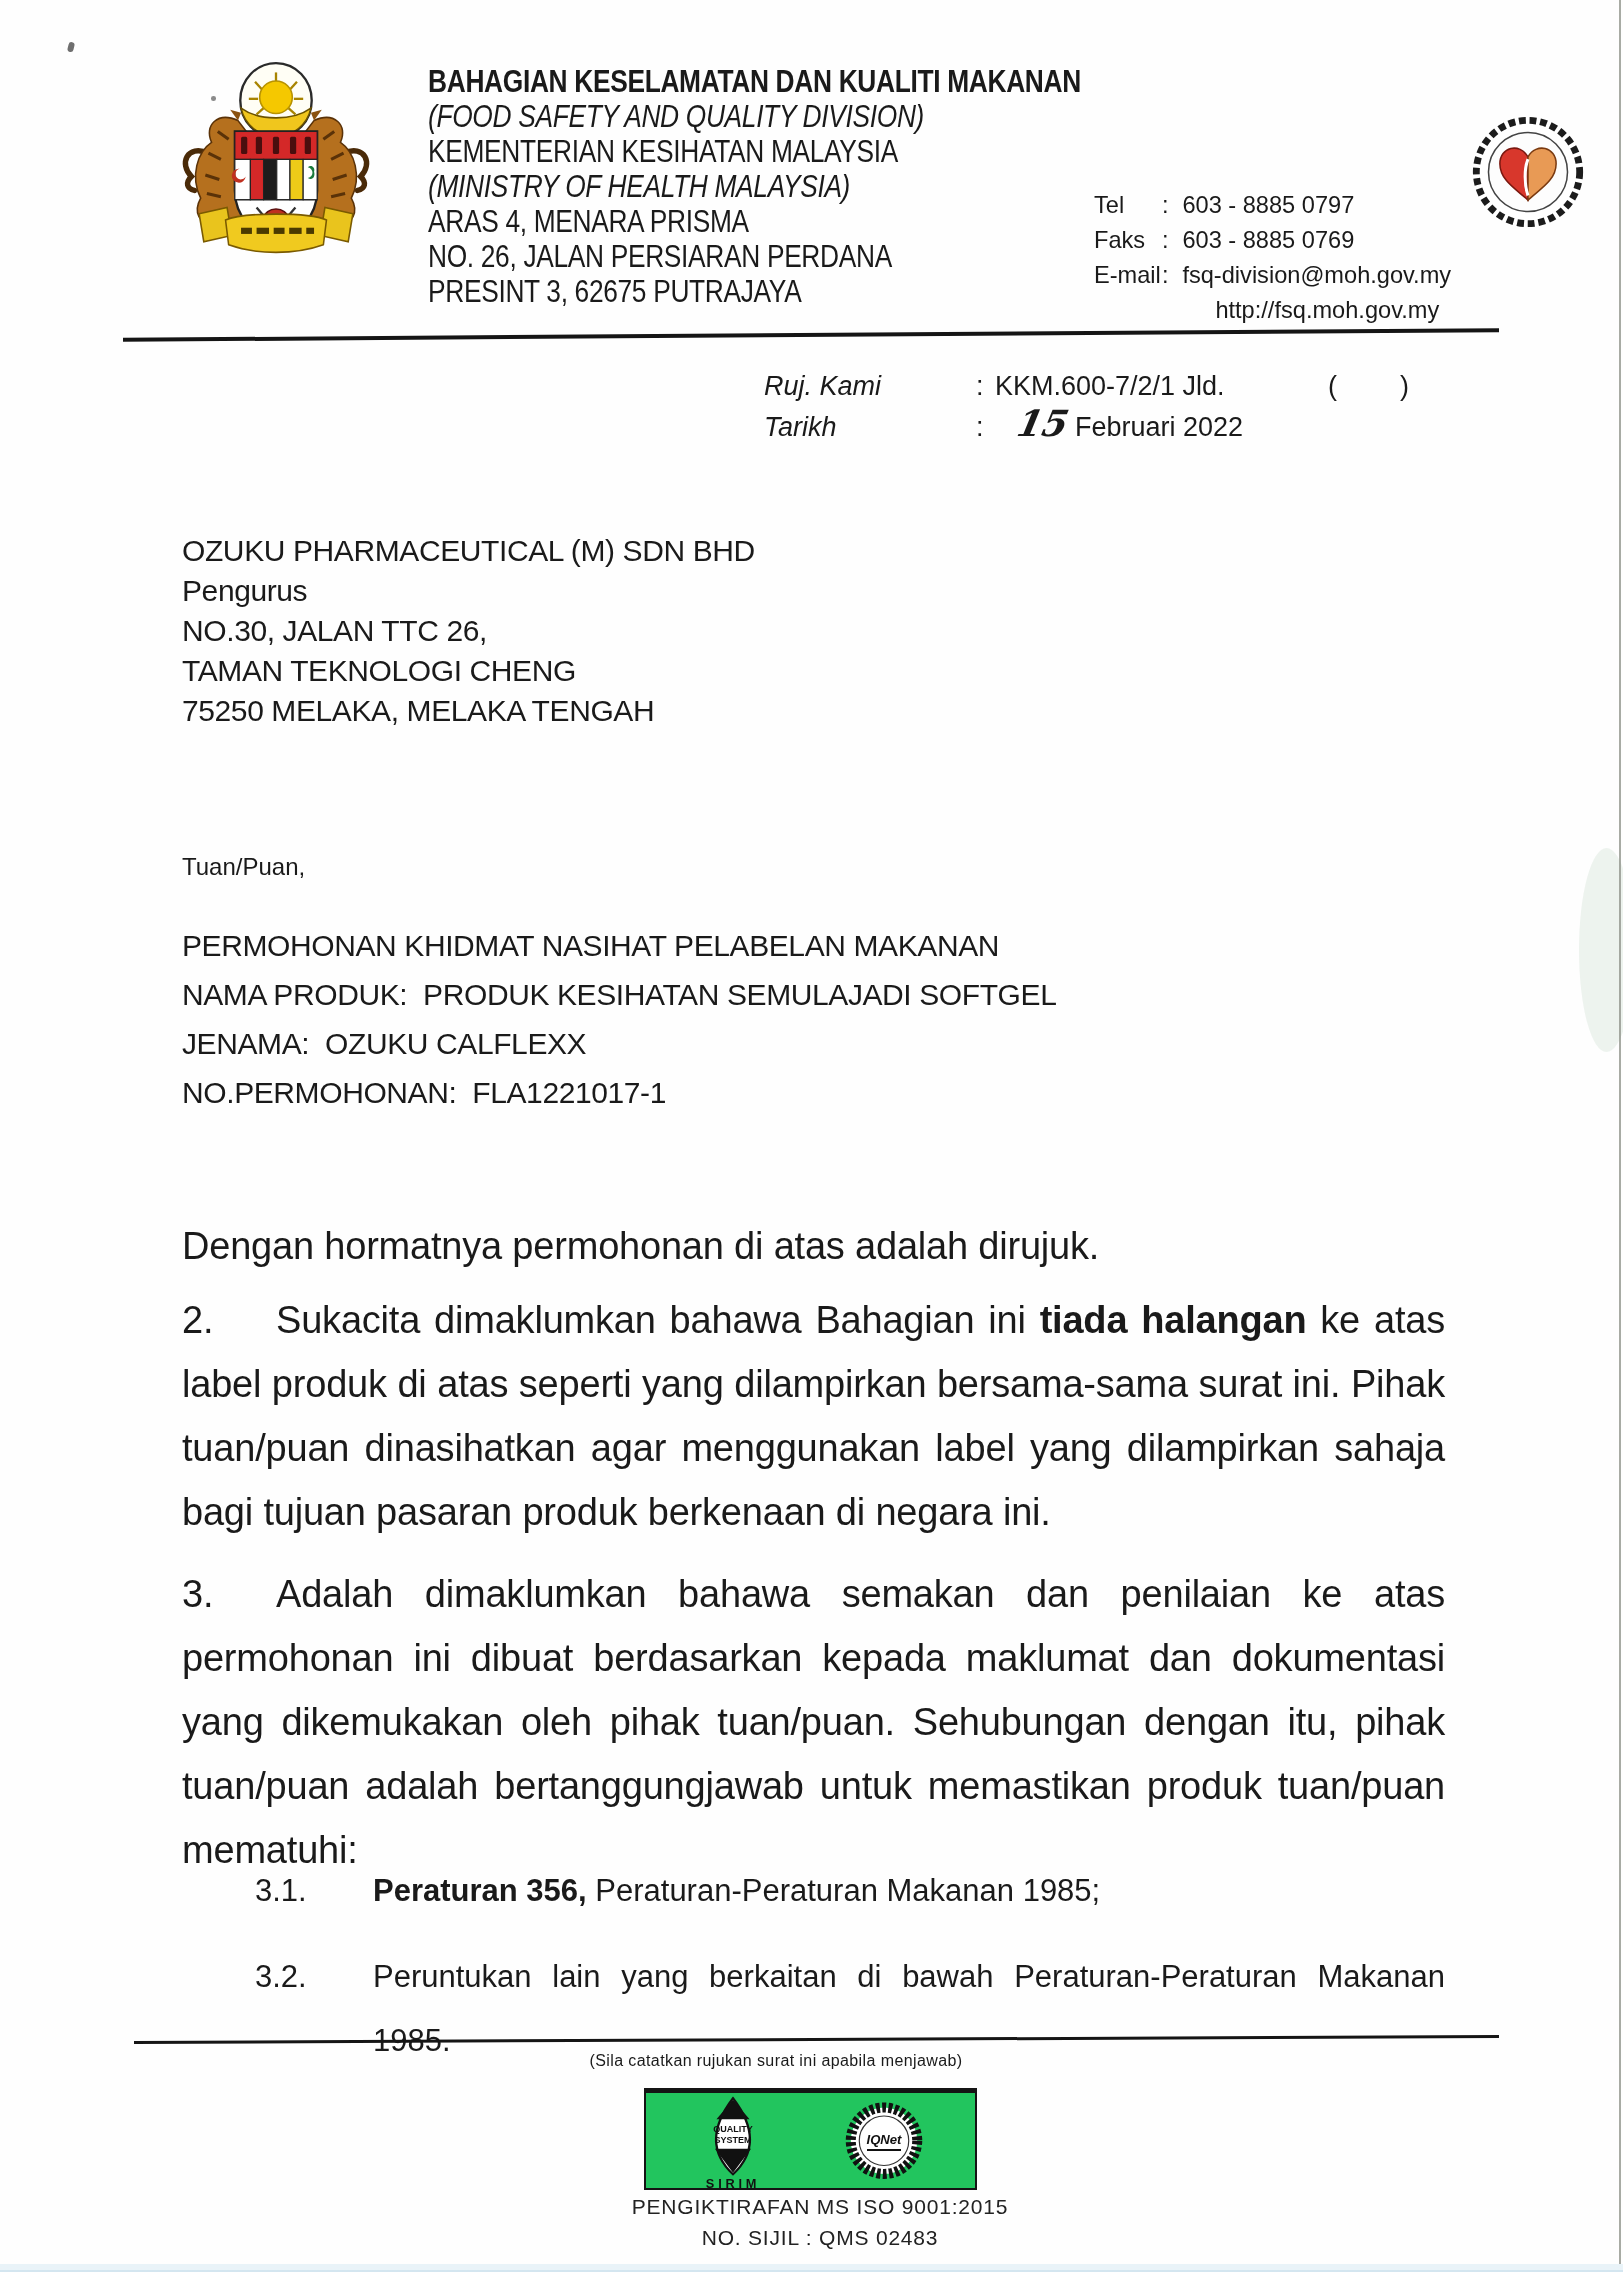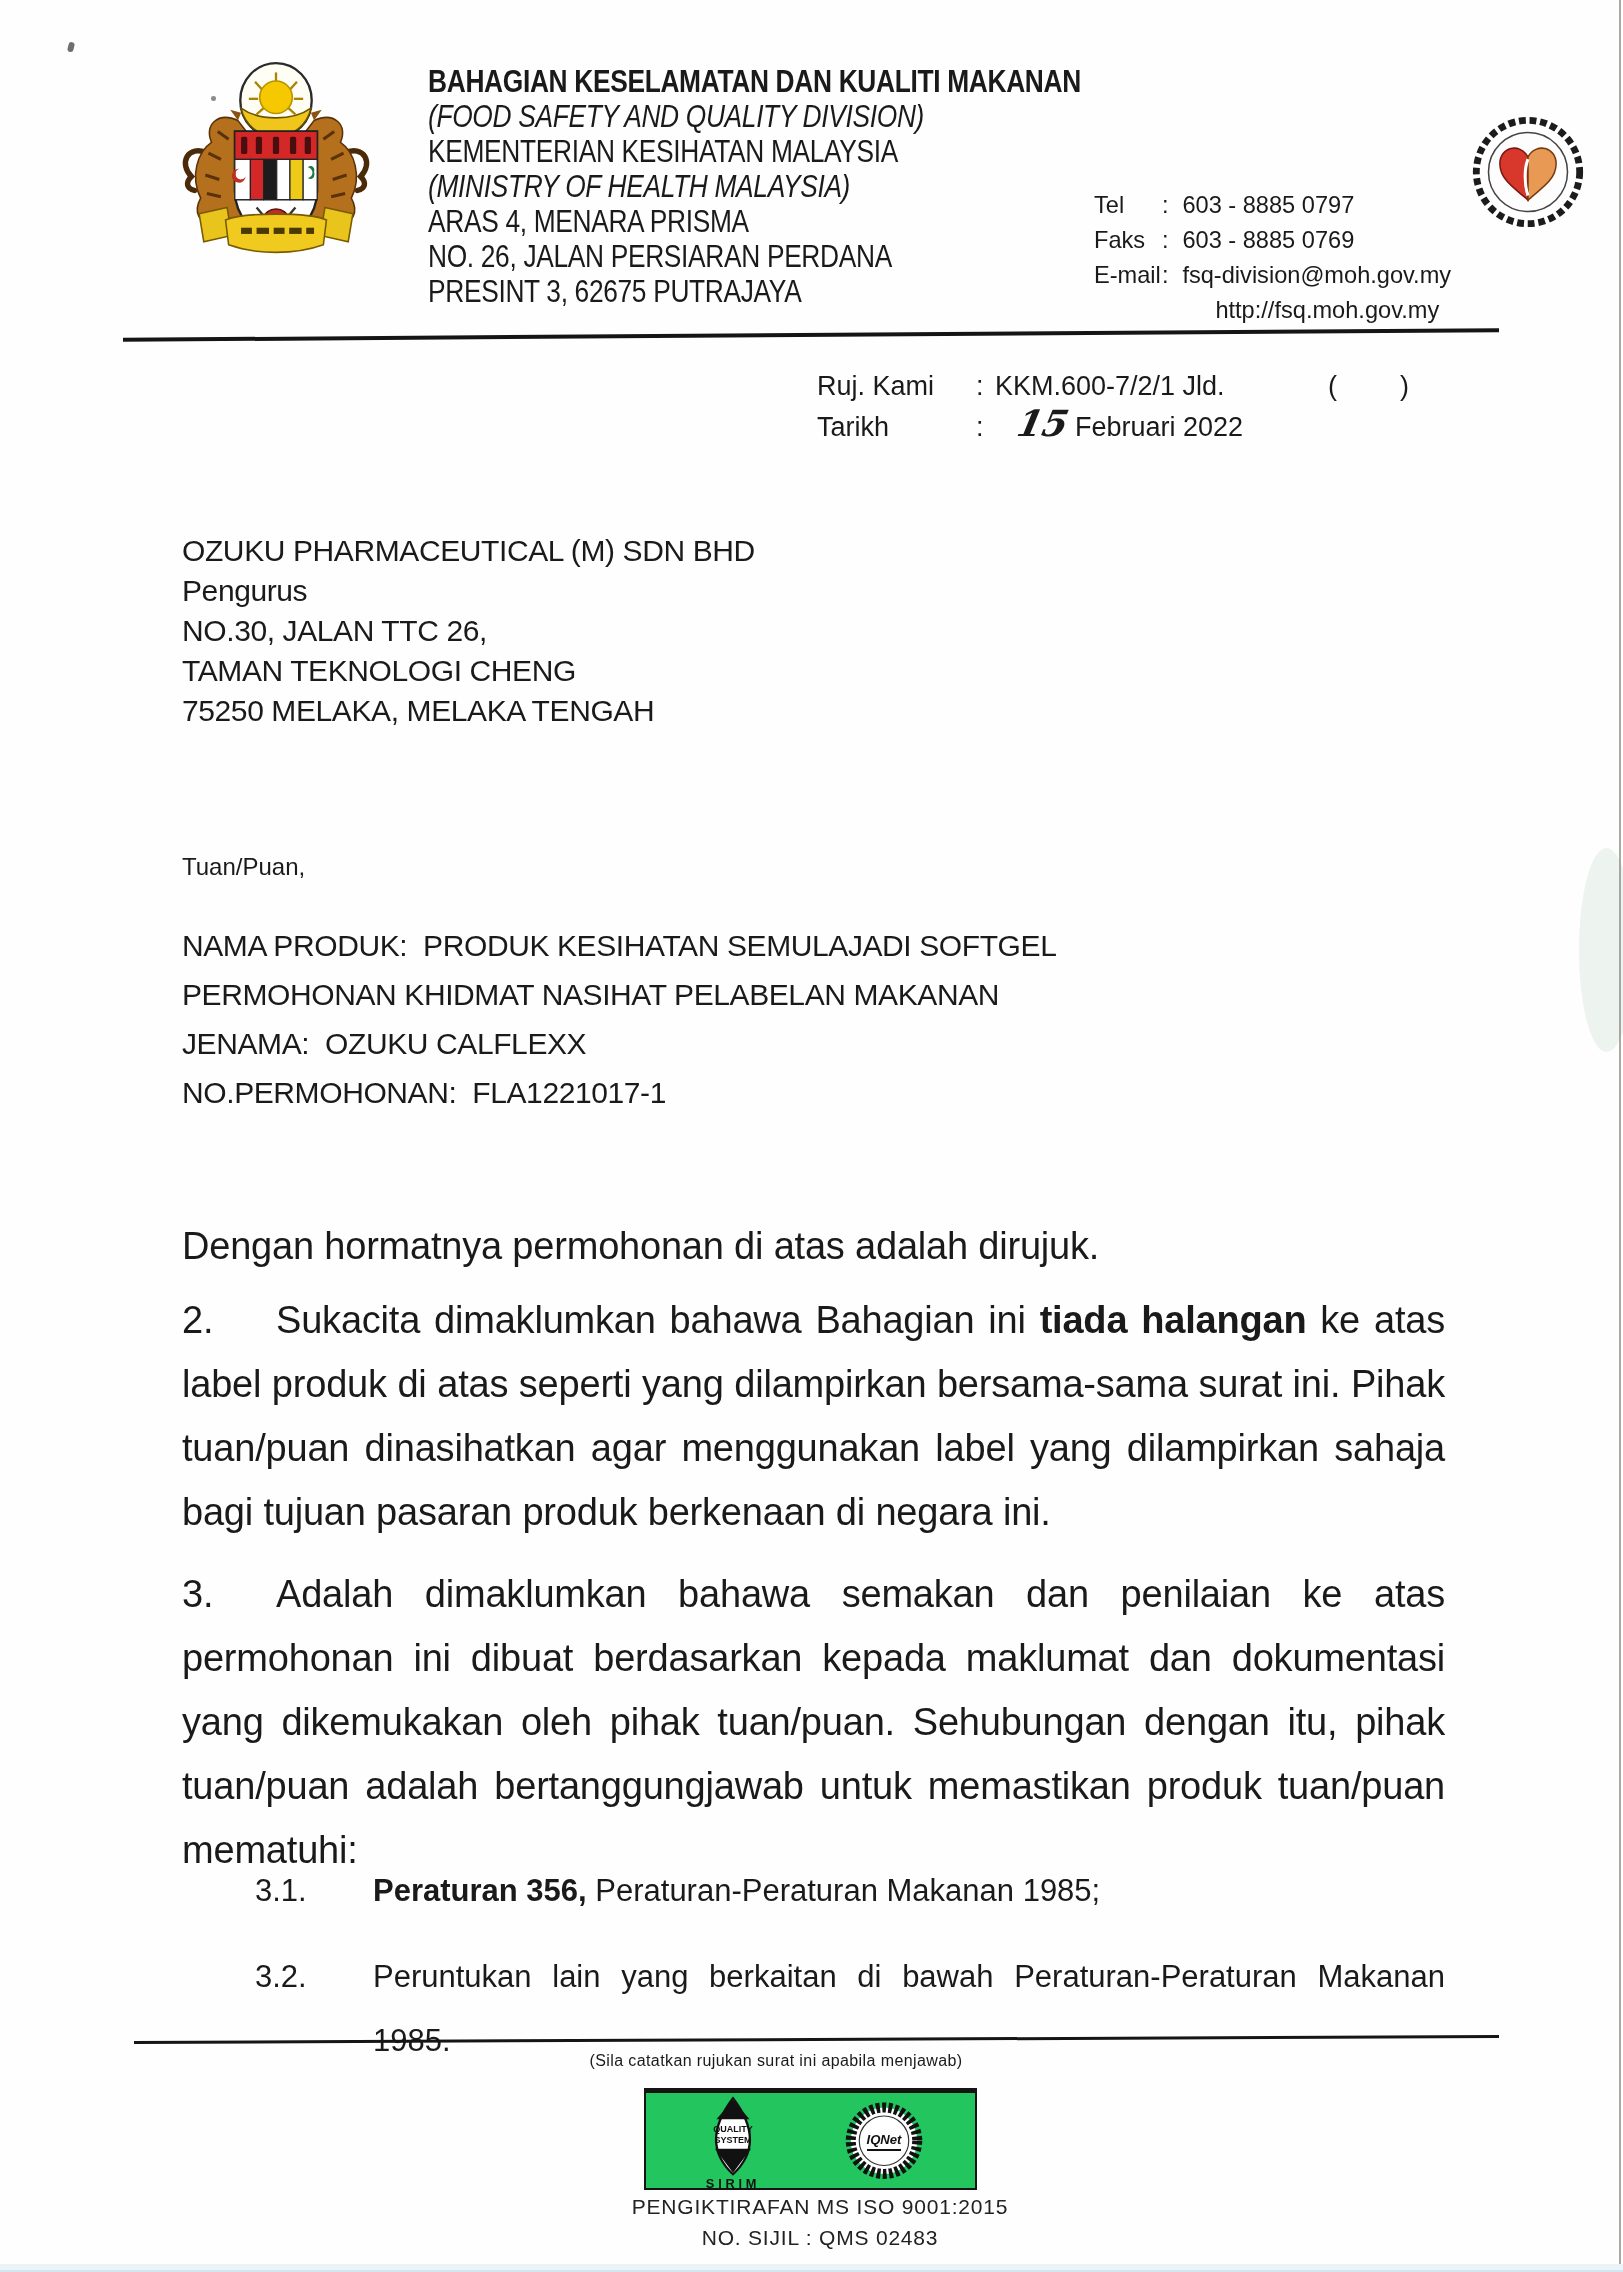--- a/index.html
+++ b/index.html
@@ -21,21 +21,21 @@
   .contact .row.web .cvalue { padding-left:33px; }
   .moh-logo { position:absolute; left:1471px; top:115px; width:114px; height:114px; }
 
   .rule { position:absolute; background:#151515; }
   .rule-top { left:123px; top:333px; width:1376px; height:3.9px; transform:rotate(-0.4deg); }
   .rule-bottom { left:134px; top:2038px; width:1365px; height:3.1px; transform:rotate(-0.25deg); }
 
   
   .refblk { position:absolute; font-size:27px; white-space:nowrap; }
   .r1 { top:371px; } .r2 { top:412px; }
-  .pos-label { left:817px; } .pos-sep { left:976px; } .pos-refval { left:995px; }
+  .pos-label { left:764px;font-style:italic; } .pos-sep { left:976px; } .pos-refval { left:995px; }
   .pos-po { left:1328px; } .pos-pc { left:1400px; }
   .pos-day { left:1018px; top:402px; }
   .pos-daterest { left:1075px; }
   .handwritten { font-family:"DejaVu Serif", serif; font-style:italic; font-weight:bold;
                  font-size:36px; display:inline-block; transform:skewX(-12deg); }
 
   
   .recipient { position:absolute; left:182px; top:531px; font-size:30px; line-height:40px; letter-spacing:-0.4px; white-space:nowrap; }
   .salutation { position:absolute; left:182px; top:853px; font-size:24px; }
   .subject { position:absolute; left:182px; top:921px; font-size:30px; line-height:49px; letter-spacing:-0.4px; }
@@ -195,22 +195,22 @@
     <p>OZUKU PHARMACEUTICAL (M) SDN BHD</p>
     <p>Pengurus</p>
     <p>NO.30, JALAN TTC 26,</p>
     <p>TAMAN TEKNOLOGI CHENG</p>
     <p>75250 MELAKA, MELAKA TENGAH</p>
   </div>
 
   <p class="salutation">Tuan/Puan,</p>
 
   <div class="subject">
+    <p>PERMOHONAN KHIDMAT NASIHAT PELABELAN MAKANAN</p>
     <p>NAMA PRODUK:  PRODUK KESIHATAN SEMULAJADI SOFTGEL</p>
-    <p>PERMOHONAN KHIDMAT NASIHAT PELABELAN MAKANAN</p>
     <p>JENAMA:  OZUKU CALFLEXX</p>
     <p>NO.PERMOHONAN:  FLA1221017-1</p>
   </div>
 
   <p class="bodypar p1">Dengan hormatnya permohonan di atas adalah dirujuk.</p>
 
   <div class="bodypar p2">
     <span class="par-num">2.</span>
     <span>Sukacita dimaklumkan bahawa Bahagian ini </span><b>tiada halangan</b><span> ke atas label produk di atas seperti yang dilampirkan bersama-sama surat ini. Pihak tuan/puan dinasihatkan agar menggunakan label yang dilampirkan sahaja bagi tujuan pasaran produk berkenaan di negara ini.</span>
   </div>

